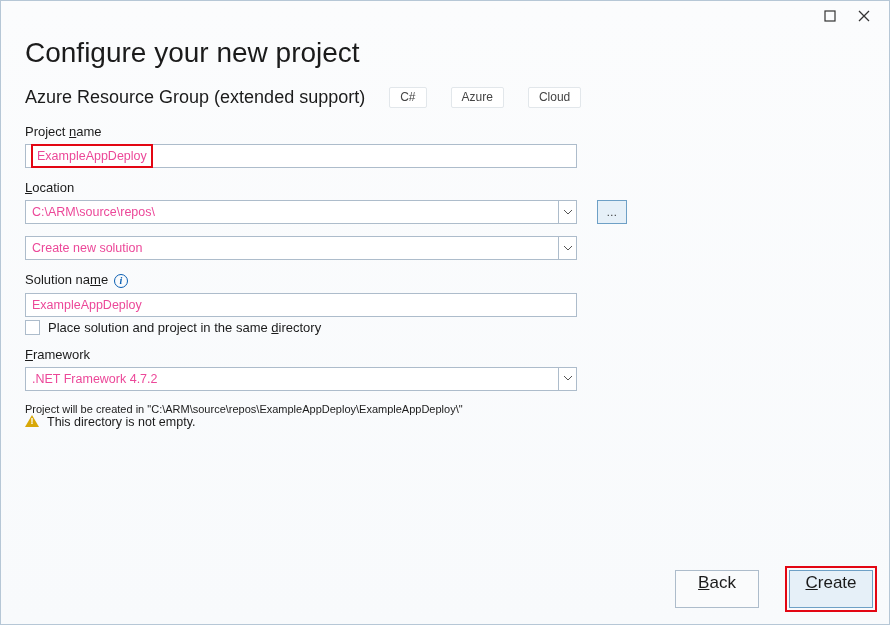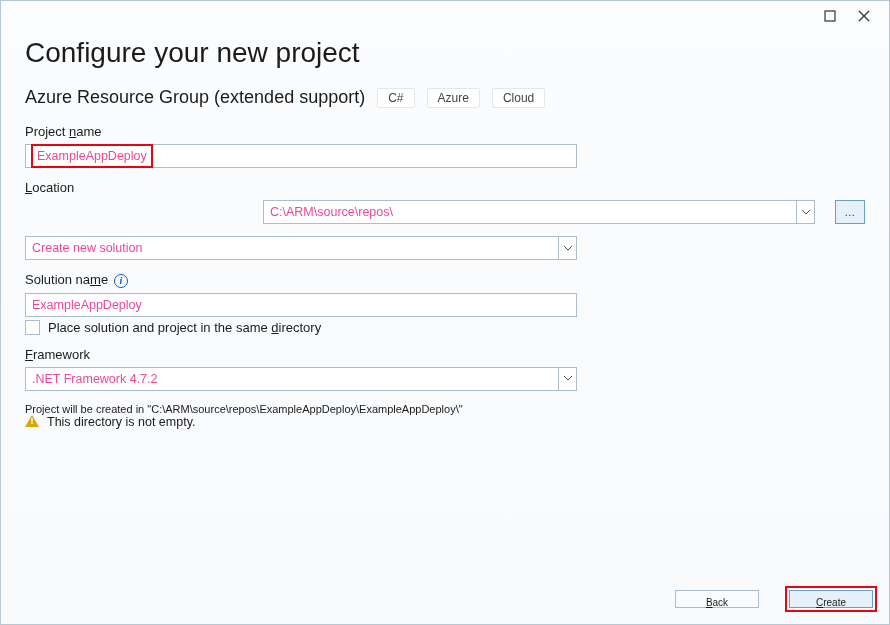--- a/index.html
+++ b/index.html
@@ -40,22 +40,21 @@
     overflow: hidden;
   }
   h1 {
     font-size: 28px;
     font-weight: 400;
     margin: 6px 0 18px 0;
     color: #1b1b1b;
   }
   .subtitle-row {
     display: flex;
-    align-items: center;
-    gap: 12px;
+    gap: 24px;
     margin-bottom: 16px;
   }
   .subtitle {
     font-size: 18px;
     font-weight: 400;
   }
   .chip {
     border: 1px solid #e2e7eb;
     background: #fff;
     border-radius: 2px;
@@ -63,21 +62,21 @@
     font-size: 12px;
     color: #444;
   }
   .field-group { margin-bottom: 12px; }
   .field-label {
     font-size: 13px;
     margin-bottom: 5px;
     color: #1b1b1b;
   }
   .u { text-decoration: underline; }
-  .row { display: flex; align-items: stretch; gap: 20px; justify-content: flex-end; }
+  .row { display: flex; align-items: stretch; gap: 20px; }
   .text-input, .combo {
     width: 552px;
     height: 24px;
     border: 1px solid #adbccb;
     background: #fff;
     padding: 0 6px;
     font-size: 12.5px;
     color: #ec4899;
     font-family: inherit;
     outline: none;
@@ -159,24 +158,24 @@
     color: #fff;
   }
   .footer {
     margin-top: auto;
     display: flex;
     justify-content: flex-end;
     gap: 10px;
     padding: 10px 16px 16px 16px;
   }
   .btn {
-    width: 84px; height: 18px;
+    width: 84px; height: 38px;
     border: 1px solid #adbccb;
     background: #fafbfc;
-    font-size: 10px;
+    font-size: 17px;
     text-align: center;
     line-height: 24px;
     color: #1b1b1b;
     cursor: pointer;
   }
   .btn-primary-wrap {
     border: 2px solid #e30613;
     padding: 2px;
     margin: -4px -4px -4px 16px;
   }

